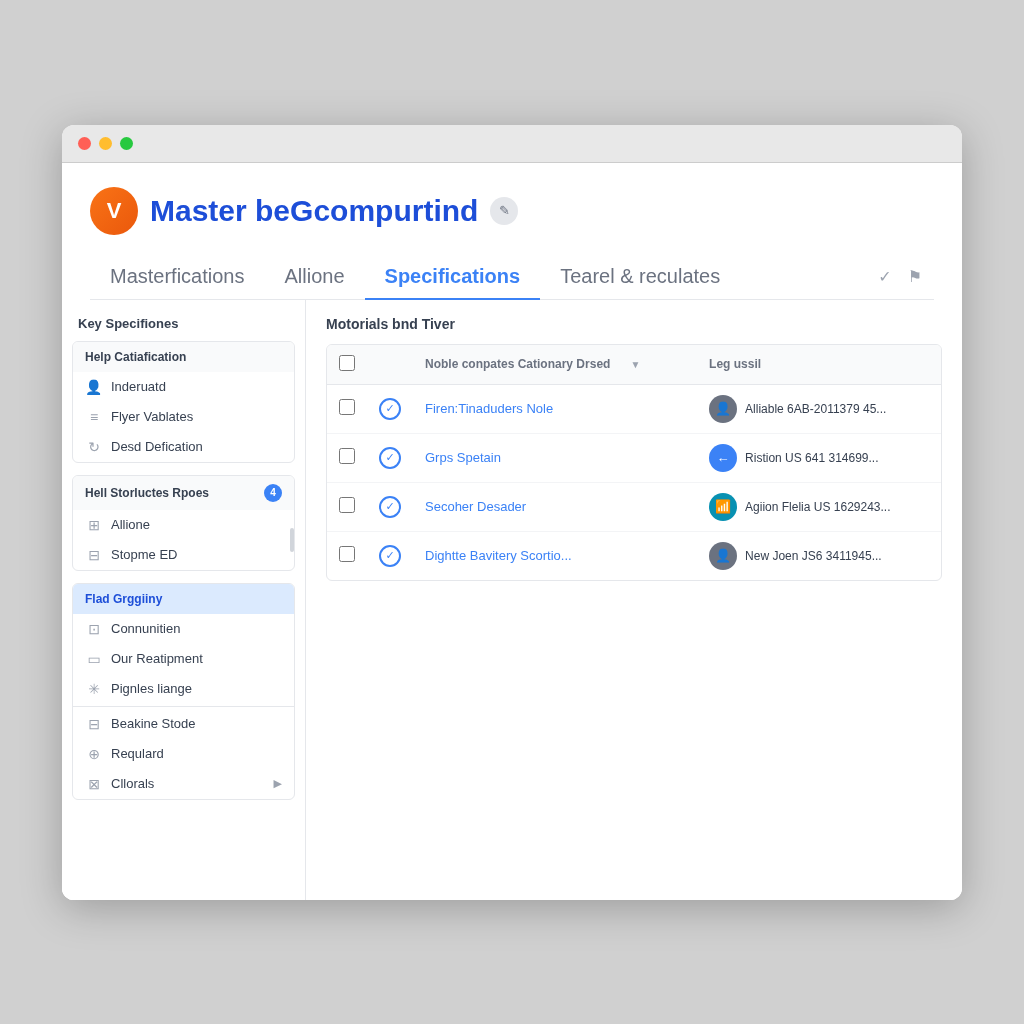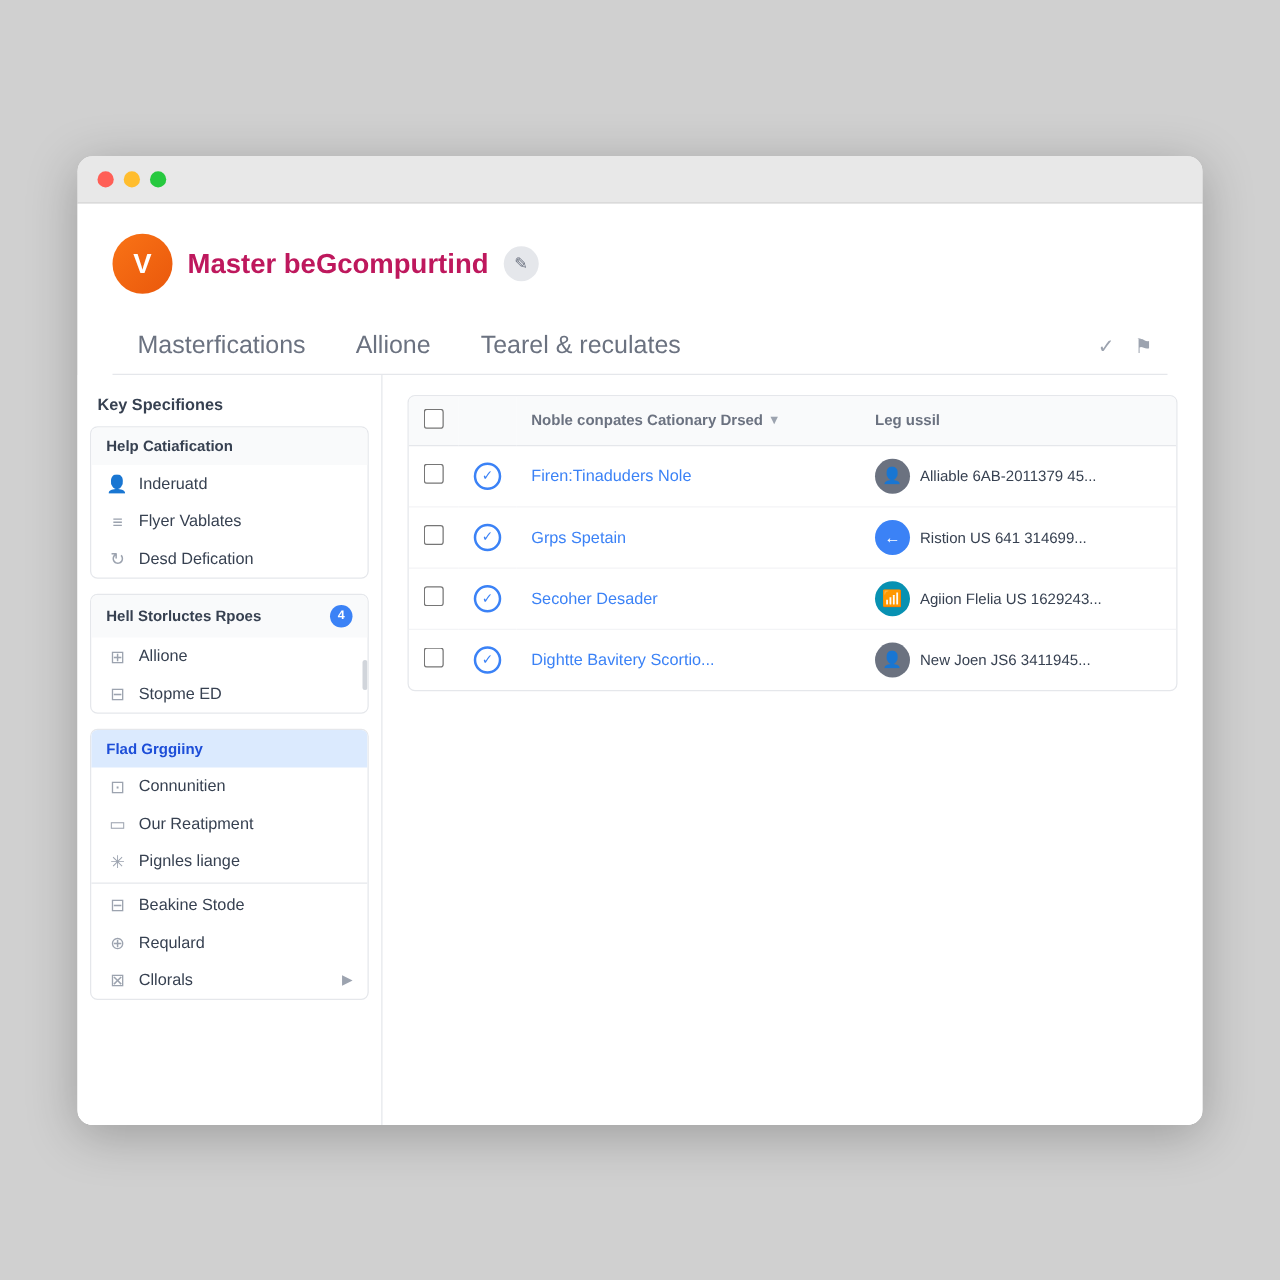--- a/index.html
+++ b/index.html
@@ -44,23 +44,23 @@
       margin-bottom: 20px;
     }
     .logo-circle {
       width: 48px; height: 48px;
       border-radius: 50%;
       background: linear-gradient(135deg, #f97316, #ea580c);
       display: flex; align-items: center; justify-content: center;
       color: white; font-weight: bold; font-size: 22px;
     }
     .brand-title {
-      font-size: 22px;
+      font-size: 30px;
       font-weight: 700;
-      color: #be185d;
+      color: #1d4ed8;
     }
     .edit-icon-btn {
       width: 28px; height: 28px;
       border-radius: 50%;
       background: #e5e7eb;
       border: none;
       cursor: pointer;
       display: flex; align-items: center; justify-content: center;
       color: #6b7280; font-size: 13px;
     }
@@ -239,21 +239,21 @@
       display: flex; align-items: center; justify-content: center;
       font-size: 13px;
       flex-shrink: 0;
     }
     .icon-gray { background: #6b7280; color: white; }
     .icon-blue { background: #3b82f6; color: white; }
     .icon-teal { background: #0891b2; color: white; }
     .icon-orange { background: #f97316; color: white; }
     .resource-text { color: #374151; font-size: 12px; }
 
-    .th-sort { display: flex; align-items: center; gap: 4px; }
+    .th-sort { display: flex; align-items: center; gap: 20px; }
     .sort-icon { color: #9ca3af; font-size: 10px; }
   </style>
 </head>
 <body>
 
 <div class="window">
 
   <div class="titlebar">
     <div class="dot dot-red"></div>
     <div class="dot dot-yellow"></div>
@@ -269,20 +269,21 @@
         </div>
         <span class="brand-title">Master beGcompurtind</span>
         <button class="edit-icon-btn">
           <span>✎</span>
         </button>
       </div>
 
       <div class="tabs">
         <div class="tab">Masterfications</div>
         <div class="tab">Allione</div>
+        <div class="tab active">Specifications</div>
         <div class="tab">Tearel &amp; reculates</div>
         <div class="tab-actions">
           <button class="tab-action-btn">✓</button>
           <button class="tab-action-btn">⚑</button>
         </div>
       </div>
     </div>
 
     <div class="content-area">
 
@@ -352,20 +353,21 @@
           </div>
           <div class="sidebar-item">
             <span class="sidebar-item-icon">⊠</span>
             <span>Cllorals</span>
             <span class="sidebar-item-arrow">▶</span>
           </div>
         </div>
       </div>
 
       <div class="main-content">
+        <div class="main-section-title">Motorials bnd Tiver</div>
         <div class="table-container">
           <table>
             <thead>
               <tr>
                 <th class="check-col">
                   <input type="checkbox" class="row-checkbox" style="">
                 </th>
                 <th style="width:36px;"></th>
                 <th>
                   <div class="th-sort">

